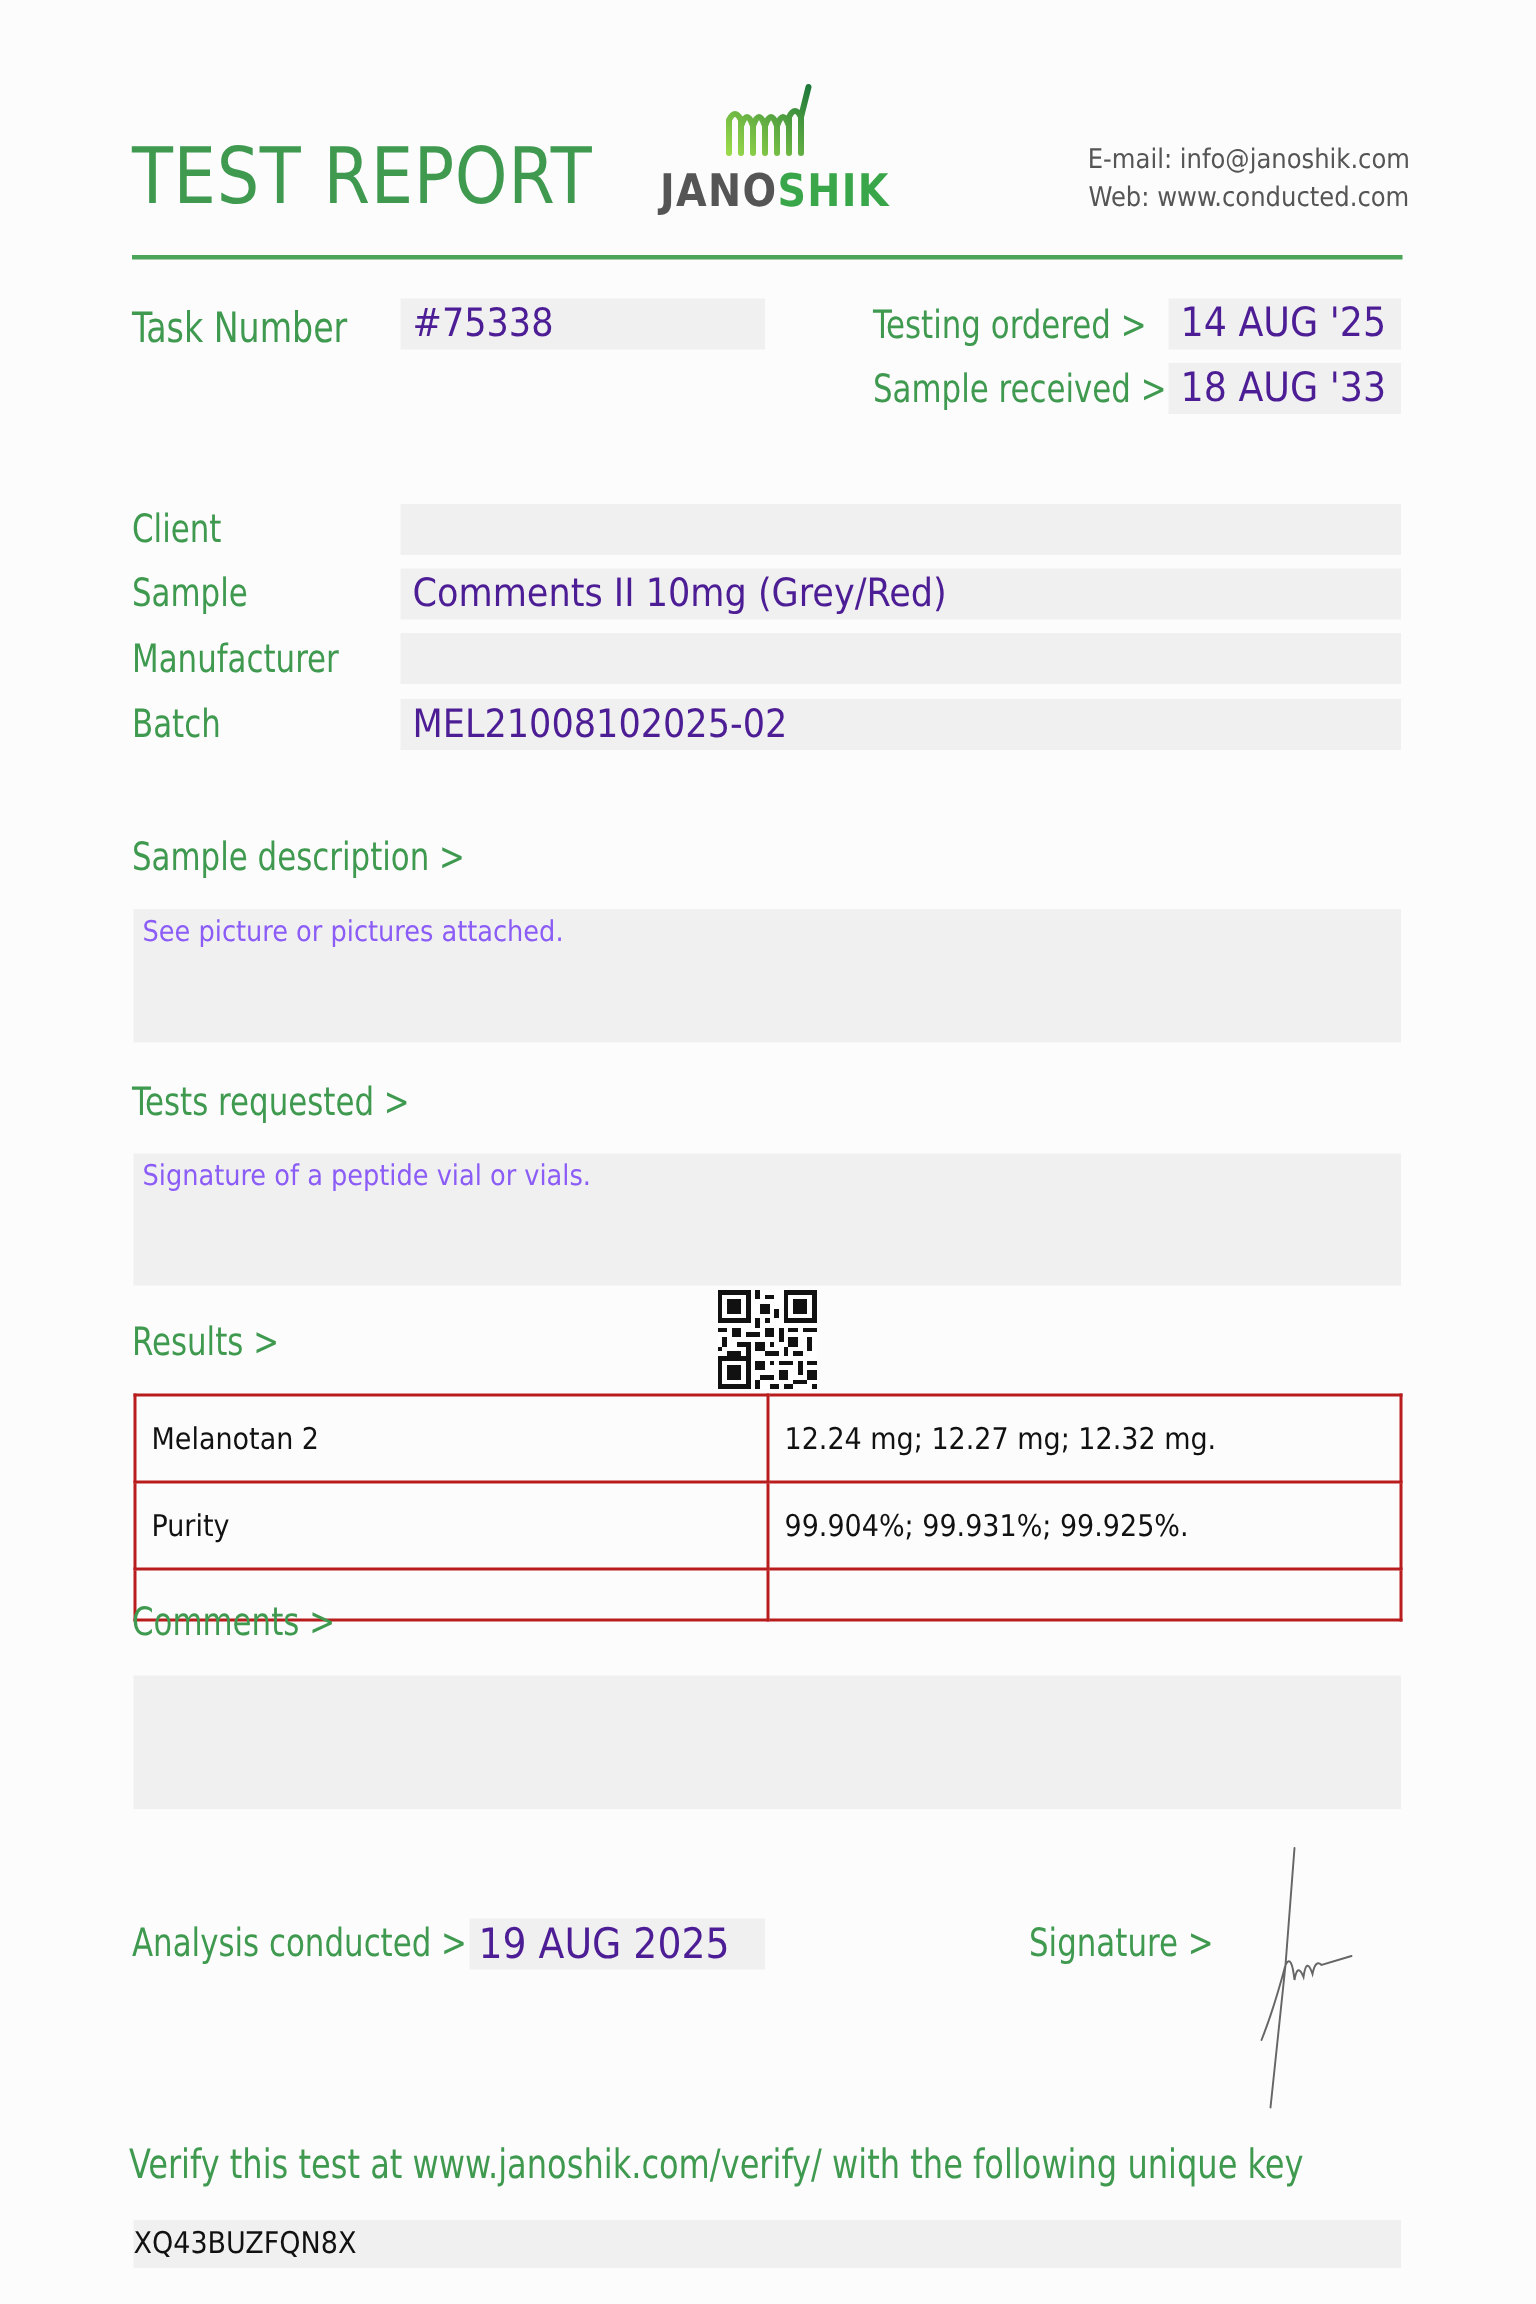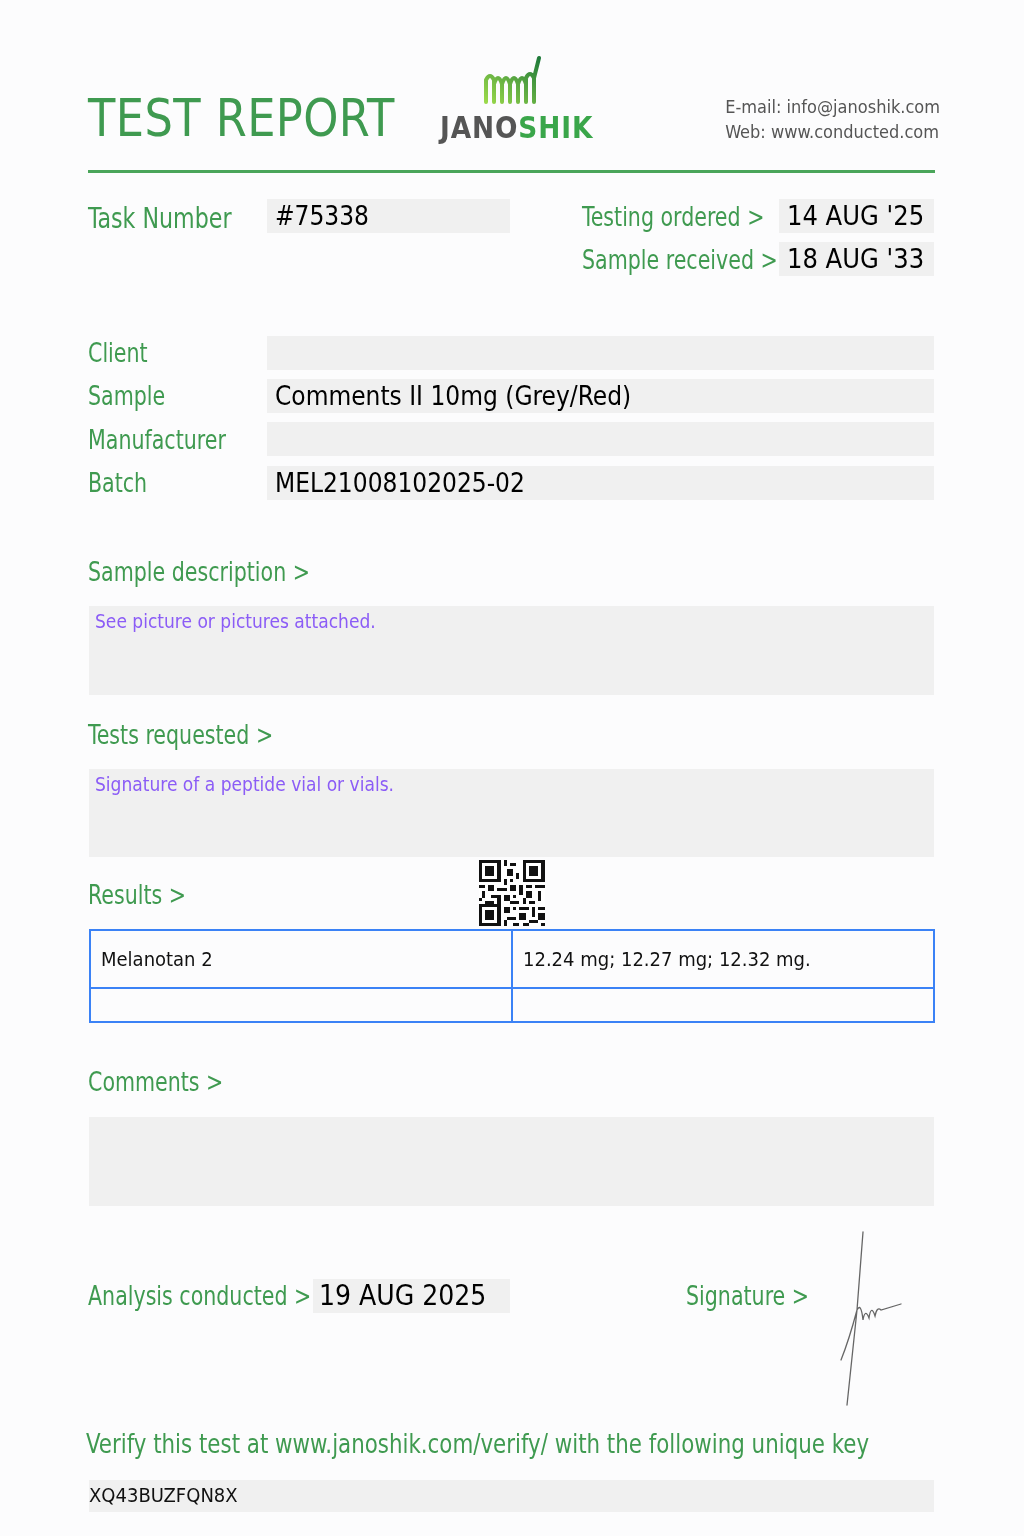--- a/index.html
+++ b/index.html
@@ -16,30 +16,30 @@
     transform:scaleX(0.86); transform-origin:left top;
   }
   .logo { left:440px; top:54px; width:150px; height:90px; }
   .logo-text {
     position:absolute; left:0; top:56px; font-size:30px; font-weight:bold;
     letter-spacing:1px; font-family:"DejaVu Sans",sans-serif;
     transform:scaleX(0.88); transform-origin:left top;
   }
   .logo-text .a { color:#555; }
   .logo-text .b { color:#3aa64a; }
-  .contact { right:84px; top:94px; text-align:left; font-size:18px; color:#555; line-height:25px; }
+  .contact { right:84px; top:94px; text-align:center; font-size:18px; color:#555; line-height:25px; }
   .rule { left:88px; top:170px; width:847px; height:3px; background:#4aa55a; }
   .lbl { font-size:26px; color:#3f9a50; transform:scaleX(0.88); transform-origin:left top; white-space:nowrap; }
-  .val { font-size:26px; color:#000000; padding-left:8px; box-sizing:border-box; line-height:34px; white-space:nowrap; }
+  .val { font-size:26px; color:#4c1d95; padding-left:8px; box-sizing:border-box; line-height:34px; white-space:nowrap; }
   .box-text { font-size:19px; color:#8b5cf6; padding:4px 6px; box-sizing:border-box; }
   table.results {
     position:absolute; left:89px; top:929px; width:846px; border-collapse:collapse;
   }
   table.results td {
-    border:2px solid #3b82f6; height:34px; font-size:20px; padding:16px 10px;
+    border:2px solid #b91c1c; height:34px; font-size:20px; padding:16px 10px;
     box-sizing:border-box; color:#111; width:50%;
   }
   .qr { left:478px; top:860px; width:67px; height:66px; }
   .sig { left:835px; top:1230px; width:80px; height:180px; }
 </style>
 </head>
 <body>
 
 <div class="abs title">TEST REPORT</div>
 
@@ -109,20 +109,24 @@
   </svg>
 </div>
 
 <table class="results">
   <tbody>
       <tr>
     <td>Melanotan 2</td>
     <td>12.24 mg; 12.27 mg; 12.32 mg.</td>
   </tr>
   <tr>
+    <td>Purity</td>
+    <td>99.904%; 99.931%; 99.925%.</td>
+  </tr>
+  <tr>
     <td></td>
     <td></td>
   </tr>
 </tbody>
   </table>
 
 <div class="abs lbl" style="left:88px;top:1067px">Comments &gt;</div>
 <div class="abs field box-text" style="left:89px;top:1117px;width:845px;height:89px"></div>
 
 <div class="abs lbl" style="left:88px;top:1281px">Analysis conducted &gt;</div>

